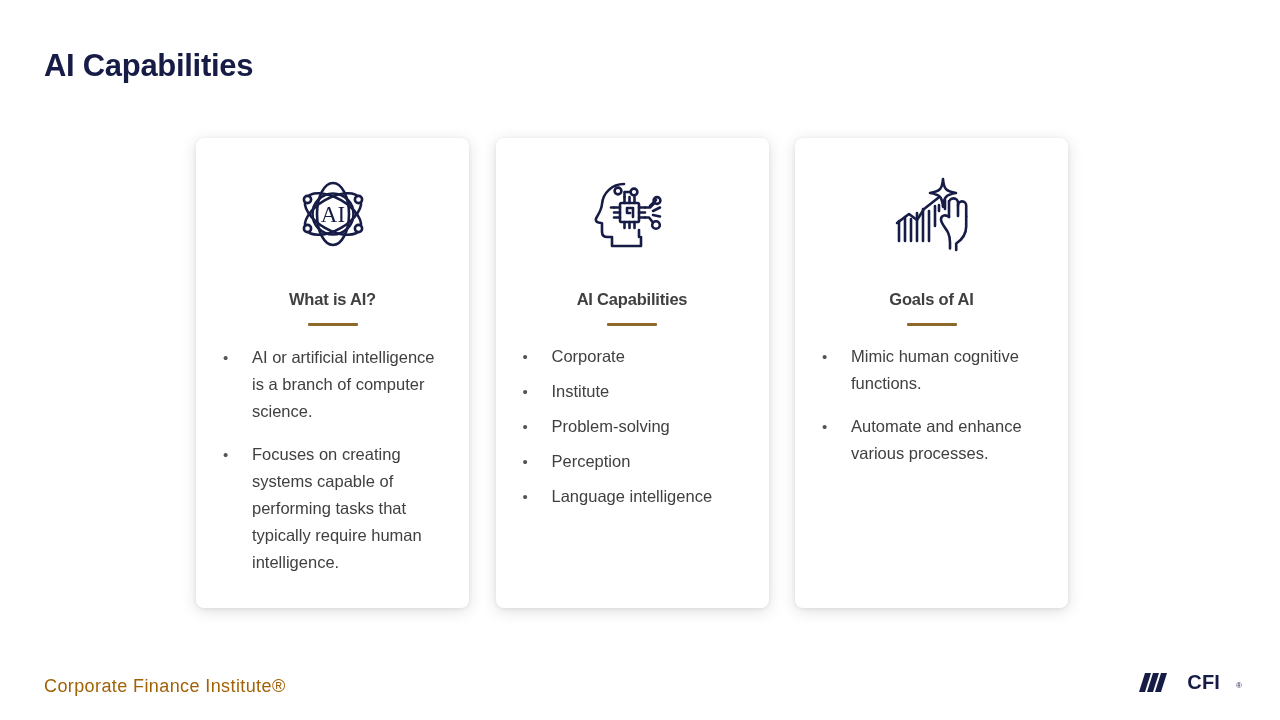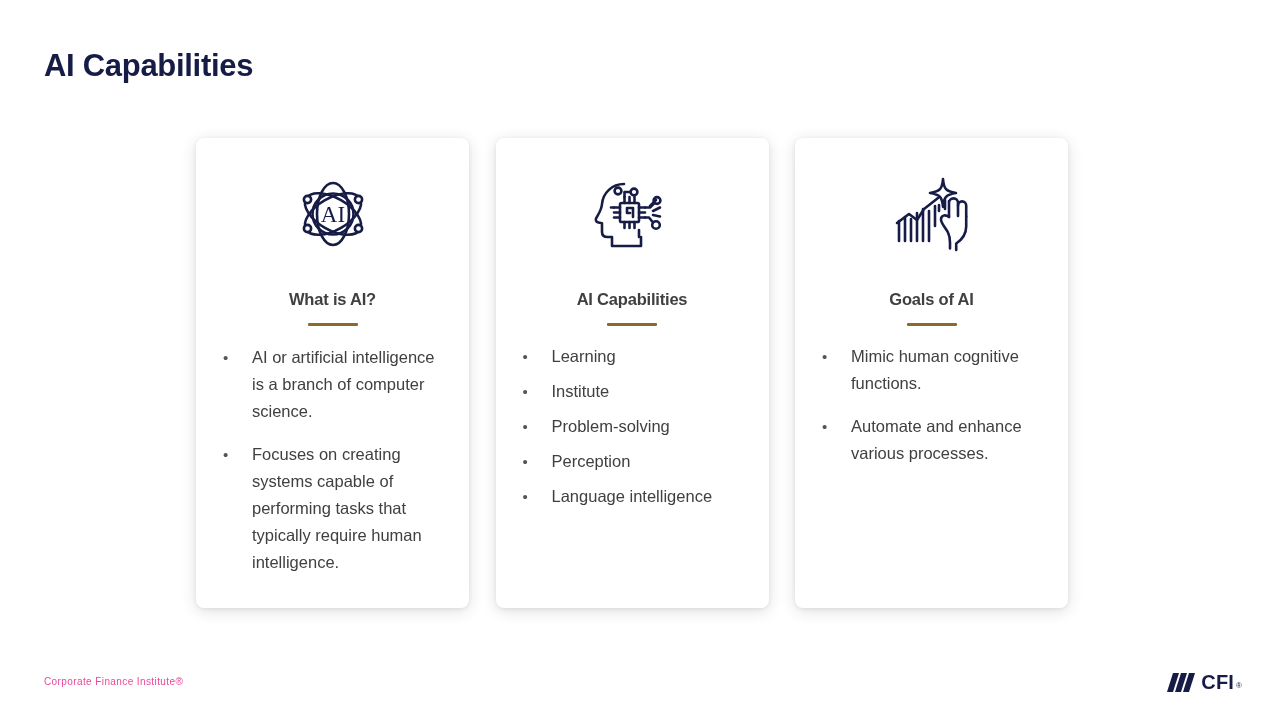--- a/index.html
+++ b/index.html
@@ -117,32 +117,32 @@
   .card-capabilities .bullet + .bullet { margin-top: 8px; }
   .card-capabilities .bullets { margin-top: 17px; }
   .card-goals .bullets { margin-top: 17px; }
   .card-goals .bullet + .bullet { margin-top: 16px; }
 
   
   .footer-text {
     position: absolute;
     left: 44px;
     top: 676px;
-    font-size: 10px;
-    color: #ec4899;
+    font-size: 18px;
+    color: #a16207;
     letter-spacing: 0.4px;
     white-space: nowrap;
   }
   .footer-logo {
     position: absolute;
     right: 38px;
     top: 672px;
     display: flex;
     align-items: flex-end;
-    gap: 6px;
+    gap: 20px;
   }
   .logo-mark { display: block; }
   .logo-word {
     font-size: 20px;
     font-weight: bold;
     color: #161c46;
     letter-spacing: 0.2px;
     line-height: 20px;
   }
   .logo-tm {
@@ -216,21 +216,21 @@
         <circle cx="27" cy="16" r="3.4"></circle>
         <path d="M59 31 l6 -6 M62 36 l7 -3.5 M62 40 l7 1.5"></path>
         <path d="M48 55 v7"></path>
       </svg>
     </div>
     <div class="card-heading">AI Capabilities</div>
     <div class="divider"></div>
     <ul class="bullets">
       <li class="bullet">
         <span class="bullet-dot">•</span>
-        <span class="bullet-text">Learning</span>
+        <span class="bullet-text">Corporate</span>
       </li>
       <li class="bullet">
         <span class="bullet-dot">•</span>
         <span class="bullet-text">Institute</span>
       </li>
       <li class="bullet">
         <span class="bullet-dot">•</span>
         <span class="bullet-text">Problem-solving</span>
       </li>
       <li class="bullet">

